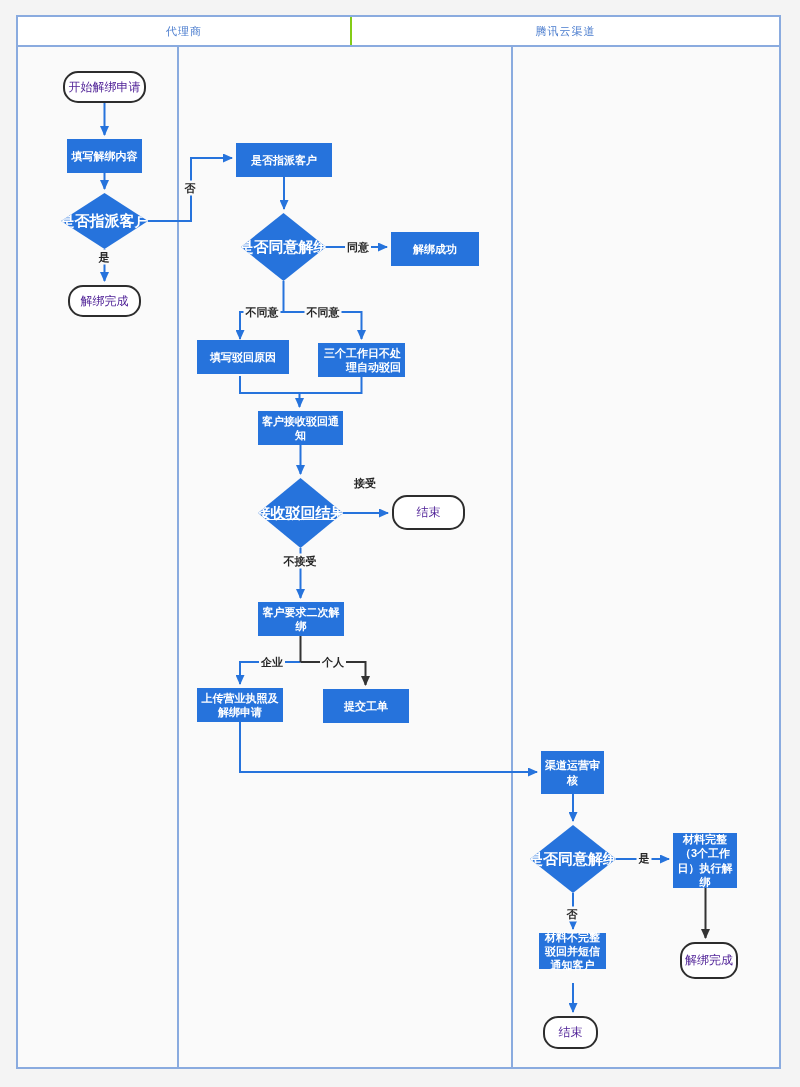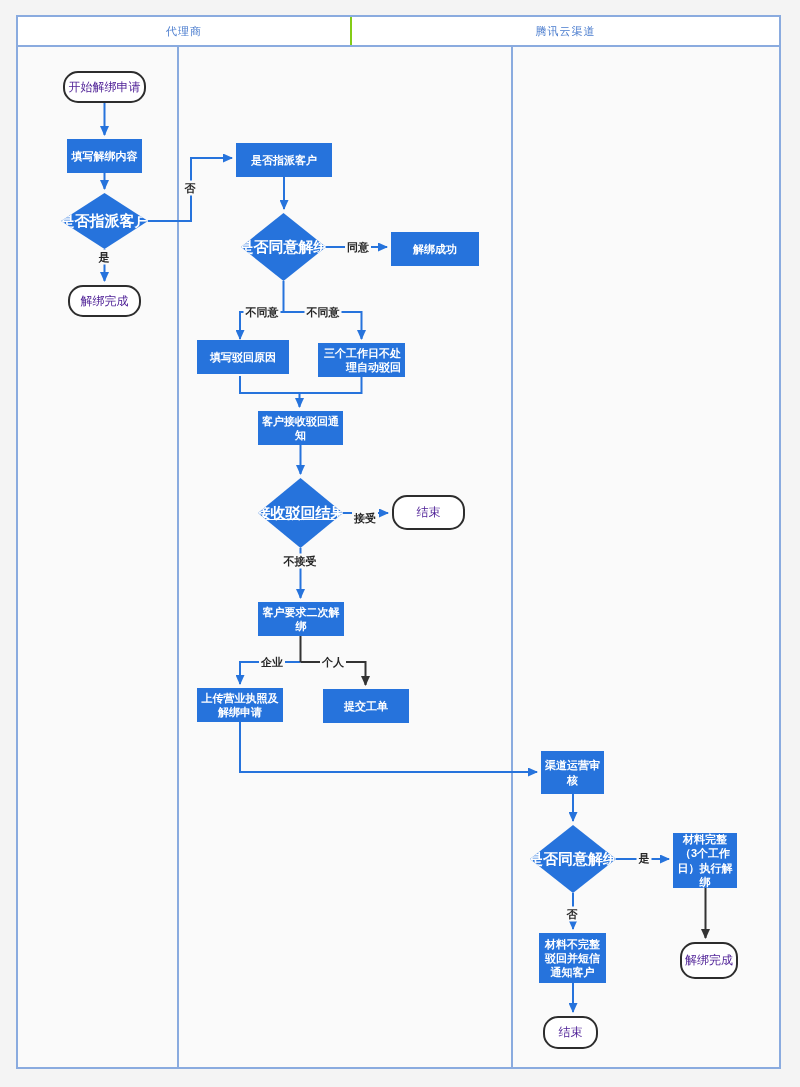--- a/index.html
+++ b/index.html
@@ -114,27 +114,27 @@
 <div class="proc" style="left:258px;top:411px;width:85px;height:33px;">客户接收驳回通知</div>
 <div class="diam" style="left:258px;top:478px;width:85px;height:70px;text-decoration:underline;">接收驳回结果</div>
 <div class="term" style="left:392px;top:495px;width:73px;height:35px;">结束</div>
 <div class="proc" style="left:258px;top:602px;width:86px;height:31px;">客户要求二次解绑</div>
 <div class="proc" style="left:197px;top:688px;width:86px;height:33px;">上传营业执照及解绑申请</div>
 <div class="proc" style="left:323px;top:689px;width:86px;height:31px;">提交工单</div>
 
 <div class="proc" style="left:541px;top:751px;width:63px;height:43px;">渠道运营审核</div>
 <div class="diam" style="left:530px;top:825px;width:86px;height:68px;">是否同意解绑</div>
 <div class="proc" style="left:673px;top:833px;width:64px;height:55px;">材料完整（3个工作日）执行解绑</div>
-<div class="proc" style="left:539px;top:933px;width:67px;height:50px;">材料不完整驳回并短信通知客户</div>
+<div class="proc" style="left:539px;top:933px;width:67px;height:36px;">材料不完整驳回并短信通知客户</div>
 <div class="term" style="left:543px;top:1016px;width:55px;height:33px;">结束</div>
 <div class="term" style="left:680px;top:942px;width:58px;height:37px;">解绑完成</div>
 
 <span class="elabel" style="left:190px;top:188px;">否</span>
 <span class="elabel" style="left:104px;top:257px;">是</span>
 <span class="elabel" style="left:358px;top:247px;">同意</span>
 <span class="elabel" style="left:262px;top:312px;">不同意</span>
 <span class="elabel" style="left:323px;top:312px;">不同意</span>
-<span class="elabel" style="left:365px;top:518px;">接受</span>
+<span class="elabel" style="left:365px;top:483px;">接受</span>
 <span class="elabel" style="left:300px;top:561px;">不接受</span>
 <span class="elabel" style="left:272px;top:662px;">企业</span>
 <span class="elabel" style="left:333px;top:662px;">个人</span>
 <span class="elabel" style="left:644px;top:858px;">是</span>
 <span class="elabel" style="left:572px;top:914px;">否</span>
 
 </body></html>

